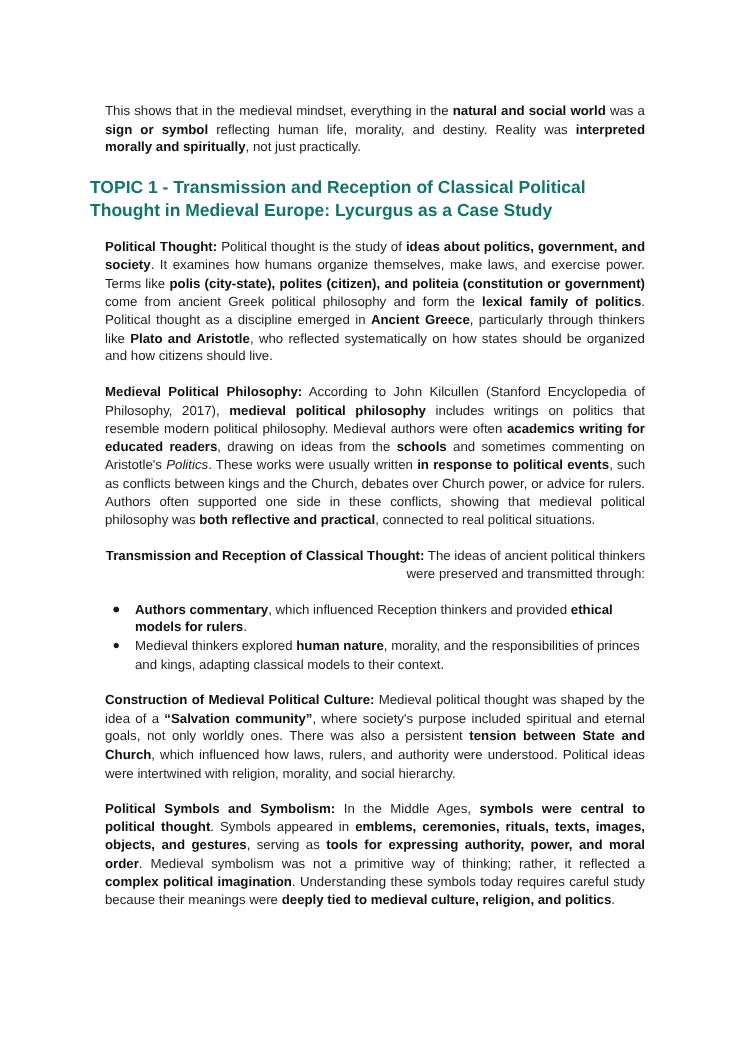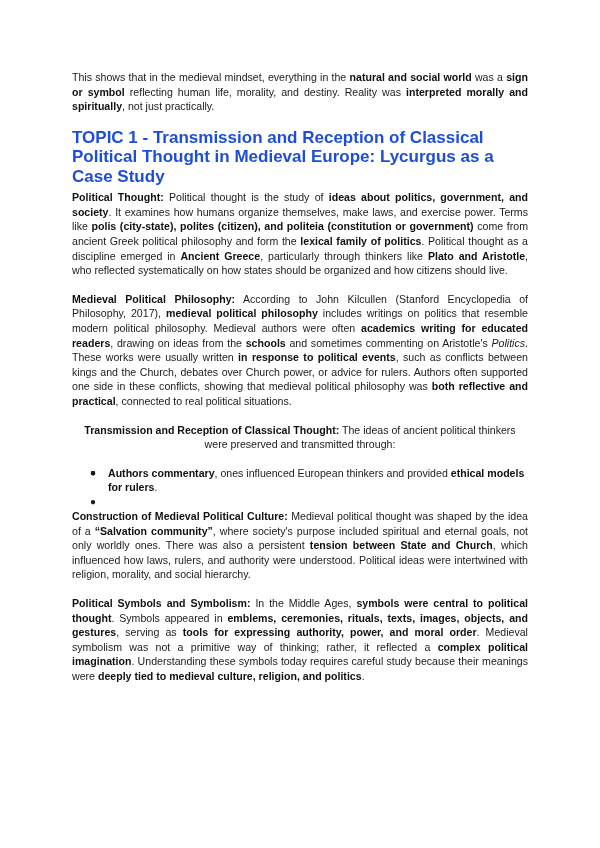--- a/index.html
+++ b/index.html
@@ -2,46 +2,46 @@
 <html><head>
   <meta charset="utf-8">
   <style>
     html, body { margin: 0; padding: 0; background: #ffffff; }
     body { width: 600px; height: 848px; position: relative; overflow: hidden; }
     .page {
       position: absolute; left: 72px; top: 70px; width: 456px;
       font-family: "Liberation Sans", sans-serif;
       font-size: 10.6px; line-height: 14.6px; color: #1a1a1a;
     }
-    p { margin: 0; text-align: justify; }
+    p { margin: 12px; text-align: justify; }
     .p-gap { margin-bottom: 14px; }
     b { font-weight: bold; color: #111; }
     h2 {
       font-family: "Liberation Sans", sans-serif;
-      font-size: 17px; line-height: 19.5px; font-weight: bold;
-      margin: 0 0 4px 0; color: #1d4ed8;
+      font-size: 14px; line-height: 19.5px; font-weight: bold;
+      margin: 0 0 4px 0; color: #0f766e;
     }
     ul { margin: 0 0 14px 0; padding: 0; list-style: none; }
     li { position: relative; padding-left: 36px; text-align: left; }
     li .bullet { position: absolute; left: 18px; top: 0; font-size: 10px; }
-    .left { text-align: center; }
+    .left { text-align: right; }
   </style>
 </head>
 <body>
 
 <div class="page">
   <p class="p-gap"><span>This shows that in the medieval mindset, everything in the </span><b>natural and social world</b><span> was a </span><b>sign or symbol</b><span> reflecting human life, morality, and destiny. Reality was </span><b>interpreted morally and spiritually</b><span>, not just practically.</span></p>
   <h2>TOPIC 1 - Transmission and Reception of Classical Political Thought in Medieval Europe: Lycurgus as a Case Study</h2>
 
   <p class="p-gap"><b>Political Thought:</b><span> Political thought is the study of </span><b>ideas about politics, government, and society</b><span>. It examines how humans organize themselves, make laws, and exercise power. Terms like </span><b>polis (city-state), polites (citizen), and politeia (constitution or government)</b><span> come from ancient Greek political philosophy and form the </span><b>lexical family of politics</b><span>. Political thought as a discipline emerged in </span><b>Ancient Greece</b><span>, particularly through thinkers like </span><b>Plato and Aristotle</b><span>, who reflected systematically on how states should be organized and how citizens should live.</span></p>
   <p class="p-gap"><b>Medieval Political Philosophy:</b><span> According to John Kilcullen (Stanford Encyclopedia of Philosophy, 2017), </span><b>medieval political philosophy</b><span> includes writings on politics that resemble modern political philosophy. Medieval authors were often </span><b>academics writing for educated readers</b><span>, drawing on ideas from the </span><b>schools</b><span> and sometimes commenting on Aristotle's </span><i>Politics</i><span>. These works were usually written </span><b>in response to political events</b><span>, such as conflicts between kings and the Church, debates over Church power, or advice for rulers. Authors often supported one side in these conflicts, showing that medieval political philosophy was </span><b>both reflective and practical</b><span>, connected to real political situations.</span></p>
 
   <p class="p-gap left"><b>Transmission and Reception of Classical Thought:</b><span> The ideas of ancient political thinkers were preserved and transmitted through:</span></p>
   <ul>
     <li><span class="bullet">●</span></li>
     <li><span class="bullet">●</span></li>
-    <li><span class="bullet">●</span><span><b>Authors commentary</b><span>, ones influenced European thinkers and provided </span><b>ethical models for rulers</b><span>.</span></span></li>
-    <li><span class="bullet">●</span></li>
+    <li><span class="bullet">●</span><span><b>Authors commentary</b><span>, which influenced Reception thinkers and provided </span><b>ethical models for rulers</b><span>.</span></span></li>
+    <li><span class="bullet">●</span><span><span>Medieval thinkers explored </span><b>human nature</b><span>, morality, and the responsibilities of princes and kings, adapting classical models to their context.</span></span></li>
   </ul>
 
   <p class="p-gap"><b>Construction of Medieval Political Culture:</b><span> Medieval political thought was shaped by the idea of a </span><b>“Salvation community”</b><span>, where society's purpose included spiritual and eternal goals, not only worldly ones. There was also a persistent </span><b>tension between State and Church</b><span>, which influenced how laws, rulers, and authority were understood. Political ideas were intertwined with religion, morality, and social hierarchy.</span></p>
   <p class="p-gap"><b>Political Symbols and Symbolism:</b><span> In the Middle Ages, </span><b>symbols were central to political thought</b><span>. Symbols appeared in </span><b>emblems, ceremonies, rituals, texts, images, objects, and gestures</b><span>, serving as </span><b>tools for expressing authority, power, and moral order</b><span>. Medieval symbolism was not a primitive way of thinking; rather, it reflected a </span><b>complex political imagination</b><span>. Understanding these symbols today requires careful study because their meanings were </span><b>deeply tied to medieval culture, religion, and politics</b><span>.</span></p>
 </div>
 
 </body></html>

